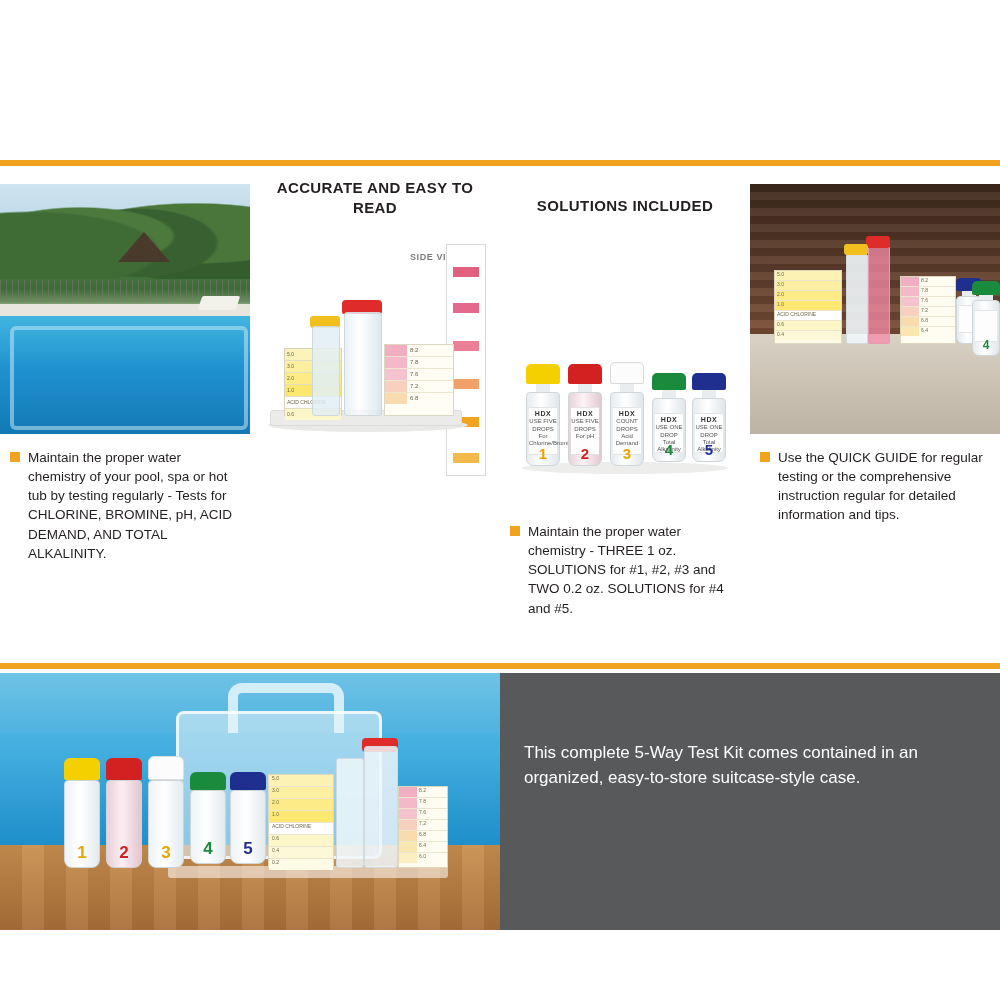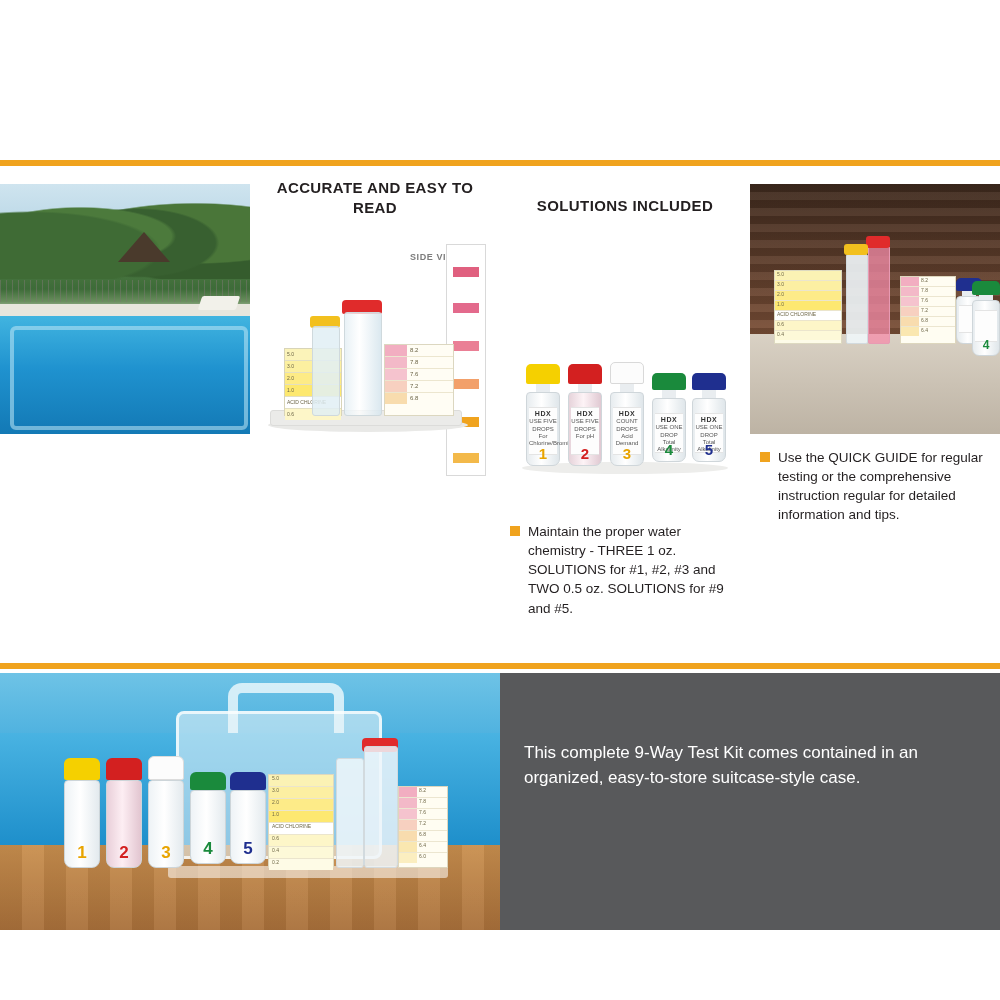--- a/index.html
+++ b/index.html
@@ -339,20 +339,24 @@
       <div class="col-img">
         <div class="pool-sky"></div>
         <div class="pool-trees"></div>
         <div class="pool-hut"></div>
         <div class="pool-fence"></div>
         <div class="pool-deck"></div>
         <div class="pool-lounger"></div>
         <div class="pool-water"></div>
         <div class="pool-edge"></div>
       </div>
+      <div class="col-body">
+        <span class="bullet"></span>
+        <span>Maintain the proper water chemistry of your pool, spa or hot tub by testing regularly - Tests for CHLORINE, BROMINE, pH, ACID DEMAND, AND TOTAL ALKALINITY.</span>
+      </div>
     </div>
 
     <div class="col col-2">
       <div class="col-title">ACCURATE AND EASY TO READ</div>
       <div class="col-img">
         <div class="tb-bg"></div>
 
         <div class="tb-sideview">SIDE VIEW</div>
         <div class="tb-arrow"></div>
 
@@ -475,21 +479,21 @@
               <div class="hdx">HDX</div>
               <div>USE ONE DROP</div>
               <div>Total Alkalinity</div>
             </div>
             <div class="num" style="color:#1f2f8f">5</div>
           </div>
         </div>
       </div>
       <div class="col-body">
         <span class="bullet"></span>
-        <span>Maintain the proper water chemistry - THREE 1 oz. SOLUTIONS for #1, #2, #3 and TWO 0.5 oz. SOLUTIONS for #9 and #5.</span>
+        <span>Maintain the proper water chemistry - THREE 1 oz. SOLUTIONS for #1, #2, #3 and TWO 0.2 oz. SOLUTIONS for #4 and #5.</span>
       </div>
     </div>
 
     <div class="col col-4">
       <div class="col-img">
         <div class="ip-bg"></div>
         <div class="ip-wood"></div>
         <div class="ip-counter"></div>
 
         <div class="ip-block">
@@ -643,17 +647,17 @@
             <span class="t">6.4</span>
           </div>
         <div class="r" style="border-bottom:none">
             <span class="sw" style="background:#fbeec0"></span>
             <span class="t">6.0</span>
           </div>
       </div>
     </div>
 
     <div class="bottom-text">
-      <div class="bottom-copy">This complete 9-Way Test Kit comes contained in an organized, easy-to-store suitcase-style case.</div>
+      <div class="bottom-copy">This complete 5-Way Test Kit comes contained in an organized, easy-to-store suitcase-style case.</div>
     </div>
   </div>
 
 </div>
 
 </body></html>

